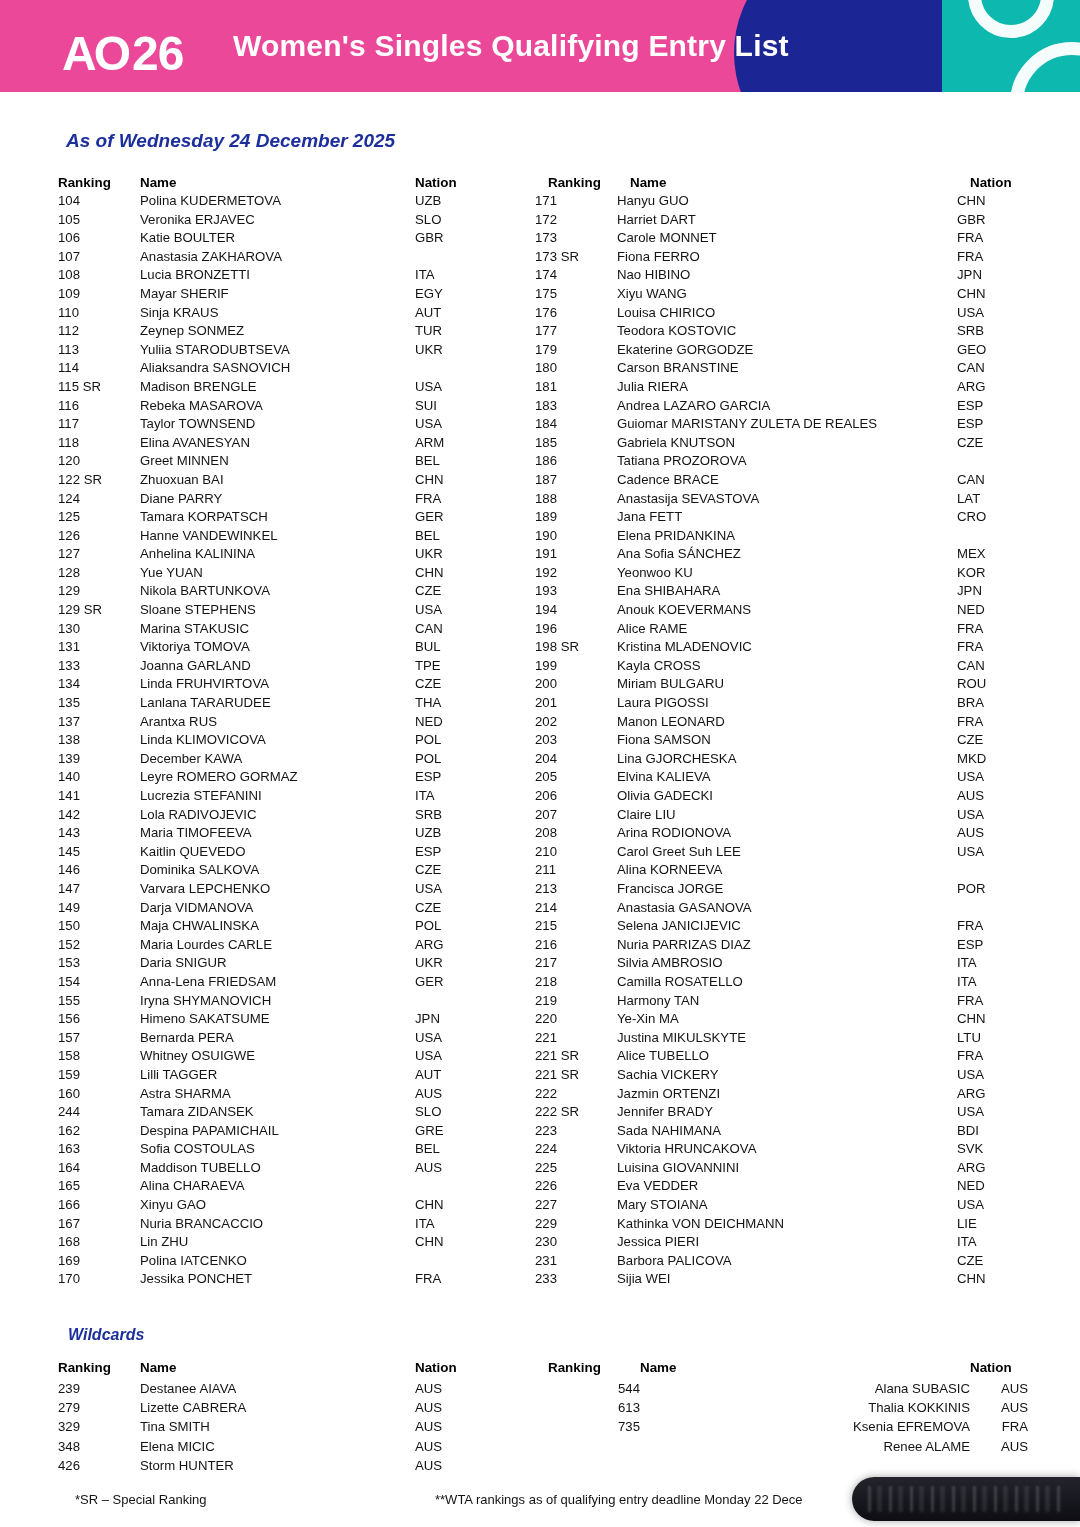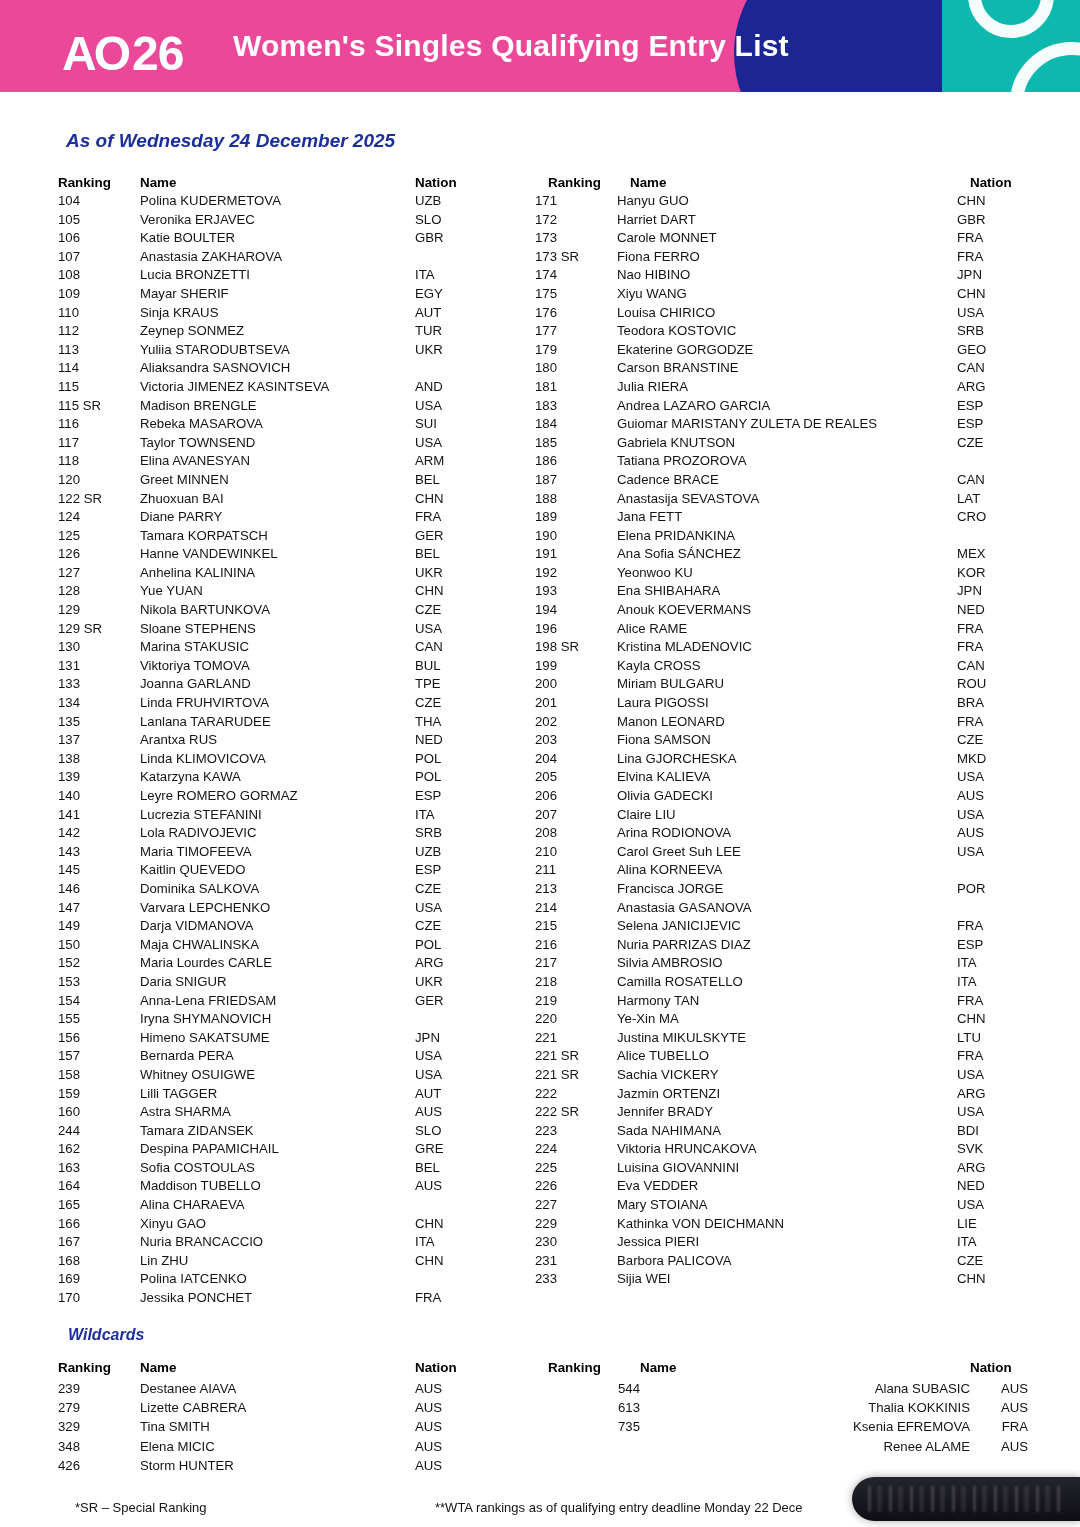--- a/index.html
+++ b/index.html
@@ -40,21 +40,21 @@
   .table-wc-left{left:58px;top:1379px;width:478px;}
   .table-wc-right{left:548px;top:1379px;width:480px;text-align:right;}
 
   .entry-row{display:grid;height:18.6px;line-height:18.6px;font-size:13.2px;white-space:nowrap;color:#141414;}
   .table-main-left .entry-row,.table-wc-left .entry-row{grid-template-columns:82px 275px auto;}
   .table-main-right .entry-row{grid-template-columns:82px 340px auto;}
   .table-wc-right .entry-row{grid-template-columns:92px 330px auto;}
   .table-wc-left .entry-row,.table-wc-right .entry-row{height:19.2px;line-height:19.2px;}
 
   
-  .footnote{position:absolute;top:1492px;font-size:13px;color:#141414;white-space:nowrap;margin-top:8px;}
+  .footnote{position:absolute;top:1492px;font-size:13px;color:#141414;white-space:nowrap;}
   .footnote-sr{left:75px;}
   .footnote-wta{left:435px;}
 
   
   .watermark{position:absolute;right:0;top:1477px;width:228px;height:44px;border-radius:22px 0 0 22px;
     background:linear-gradient(180deg,#24242c,#0d0d13);box-shadow:0 0 8px rgba(0,0,0,.35);overflow:hidden;}
   .watermark::after{content:"";position:absolute;inset:9px 16px;
     background:repeating-linear-gradient(90deg,rgba(255,255,255,.30) 0 3px,transparent 3px 9px,
       rgba(255,255,255,.16) 9px 14px,transparent 14px 21px);
     filter:blur(1.3px);opacity:.55;}
@@ -135,25 +135,20 @@
         <span class="cell ranking">113</span>
         <span class="cell name">Yuliia STARODUBTSEVA</span>
         <span class="cell nation">UKR</span>
       </div>
       <div class="entry-row">
         <span class="cell ranking">114</span>
         <span class="cell name">Aliaksandra SASNOVICH</span>
         <span class="cell nation"></span>
       </div>
       <div class="entry-row">
-        <span class="cell ranking">115</span>
-        <span class="cell name">Victoria JIMENEZ KASINTSEVA</span>
-        <span class="cell nation">AND</span>
-      </div>
-      <div class="entry-row">
         <span class="cell ranking">115 SR</span>
         <span class="cell name">Madison BRENGLE</span>
         <span class="cell nation">USA</span>
       </div>
       <div class="entry-row">
         <span class="cell ranking">116</span>
         <span class="cell name">Rebeka MASAROVA</span>
         <span class="cell nation">SUI</span>
       </div>
       <div class="entry-row">
@@ -241,21 +236,21 @@
         <span class="cell name">Arantxa RUS</span>
         <span class="cell nation">NED</span>
       </div>
       <div class="entry-row">
         <span class="cell ranking">138</span>
         <span class="cell name">Linda KLIMOVICOVA</span>
         <span class="cell nation">POL</span>
       </div>
       <div class="entry-row">
         <span class="cell ranking">139</span>
-        <span class="cell name">Katarzyna KAWA</span>
+        <span class="cell name">December KAWA</span>
         <span class="cell nation">POL</span>
       </div>
       <div class="entry-row">
         <span class="cell ranking">140</span>
         <span class="cell name">Leyre ROMERO GORMAZ</span>
         <span class="cell nation">ESP</span>
       </div>
       <div class="entry-row">
         <span class="cell ranking">141</span>
         <span class="cell name">Lucrezia STEFANINI</span>

